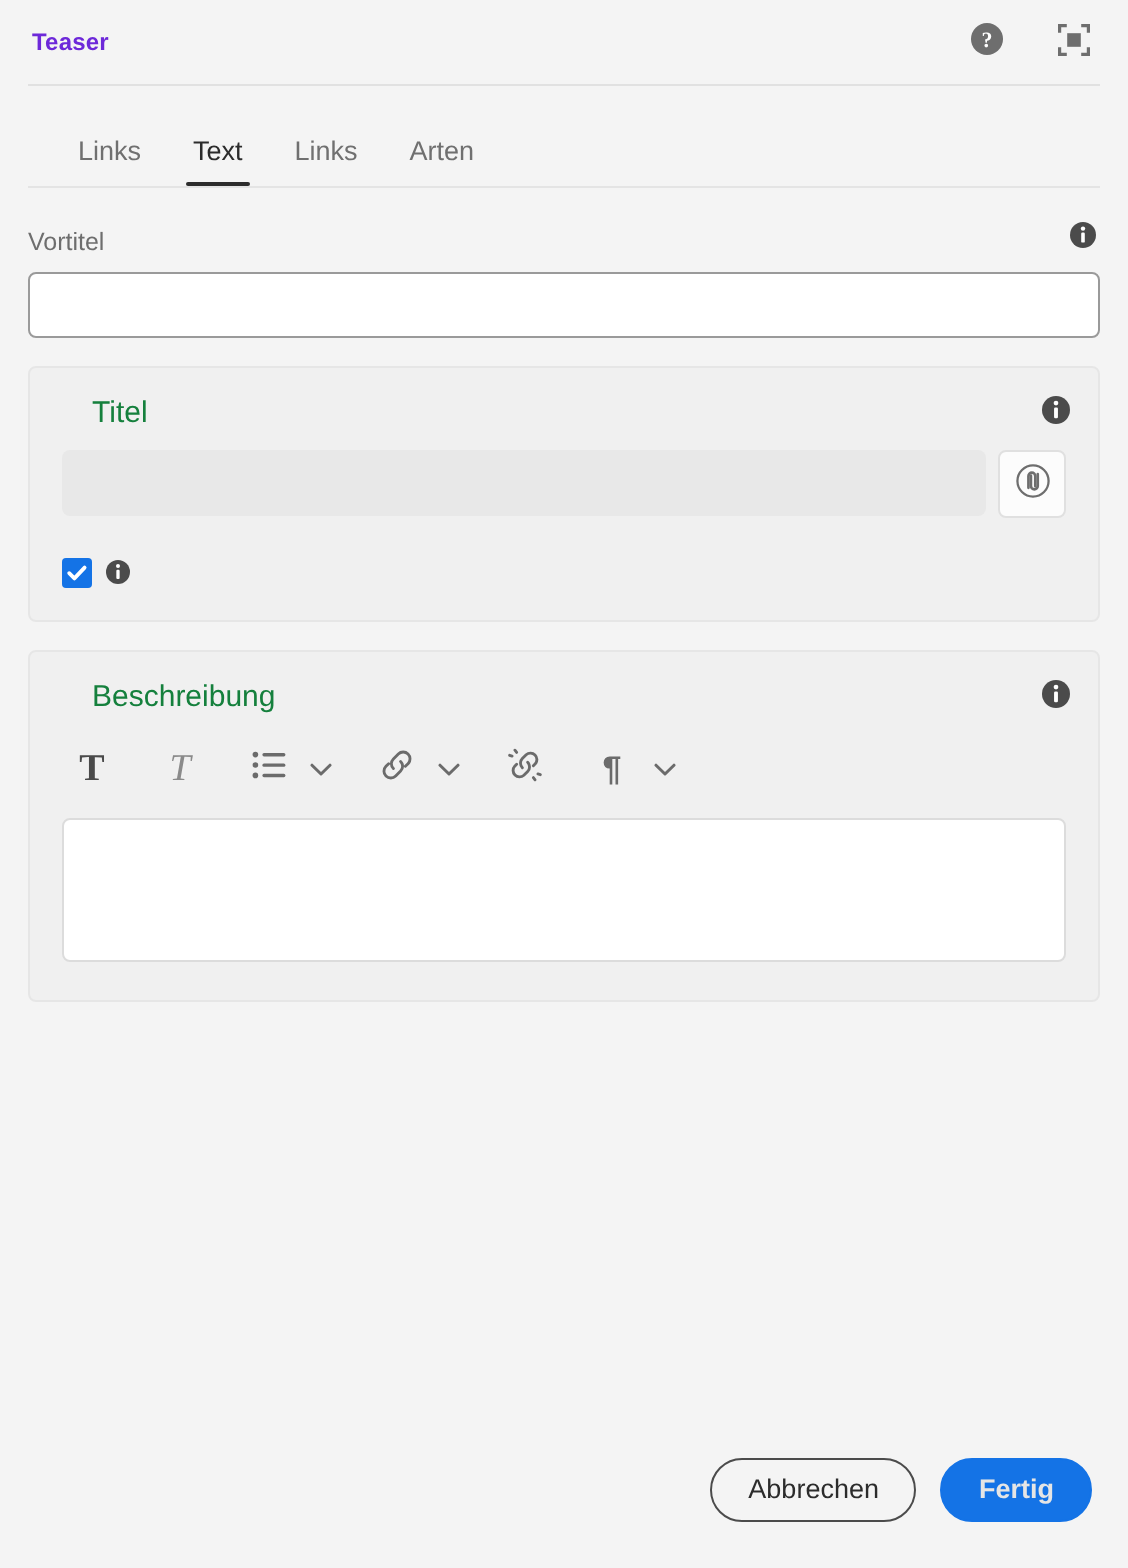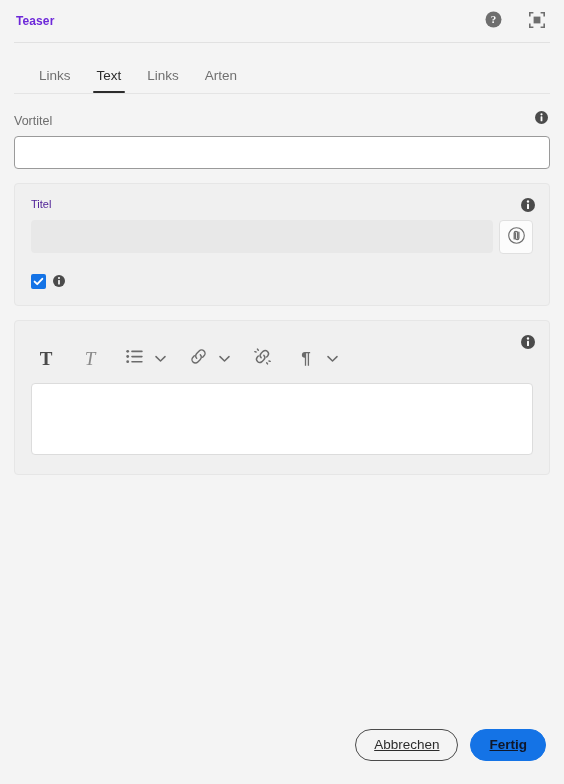--- a/index.html
+++ b/index.html
@@ -147,24 +147,25 @@
     padding: 14px 16px 16px 16px;
     margin-bottom: 14px;
   }
   .panel .info-dot {
     top: 14px;
     right: 14px;
     width: 14px;
     height: 14px;
   }
   .panel-label {
-    font-size: 11px;
-    color: #4c1d95;
+    font-size: 15px;
+    color: #15803d;
     display: block;
     margin-bottom: 10px;
+    margin-left: 15px;
   }
 
   .inherit-row {
     display: flex;
     align-items: stretch;
     gap: 6px;
   }
   .disabled-input {
     flex: 1;
     height: 33px;
@@ -297,31 +298,30 @@
     padding: 0 18px 14px 0;
   }
   .btn {
     height: 32px;
     border-radius: 16px;
     padding: 0 18px;
     font-family: inherit;
     font-size: 13.5px;
     cursor: pointer;
     line-height: 30px;
-    text-decoration: underline;
   }
   .btn-secondary {
     background: transparent;
     border: 1.5px solid #4B4B4B;
     color: #2C2C2C;
   }
   .btn-primary {
     background: #1473E6;
     border: 1.5px solid #1473E6;
-    color: #0f172a;
+    color: #e5e5e5;
     font-weight: bold;
   }
 </style>
 </head>
 <body>
 
 <div class="dialog-header">
   <div class="dialog-title">Teaser</div>
   <div class="header-actions">
     <button class="icon-btn">
@@ -409,20 +409,21 @@
   </div>
 
   <div class="panel">
     <span class="info-dot">
       <svg width="14" height="14" viewBox="0 0 13 13">
         <circle cx="6.5" cy="6.5" r="6.5" fill="#4B4B4B"></circle>
         <circle cx="6.5" cy="3.3" r="1.1" fill="#FFFFFF"></circle>
         <rect x="5.6" y="5.3" width="1.8" height="5" rx="0.6" fill="#FFFFFF"></rect>
       </svg>
     </span>
+    <label class="panel-label">Beschreibung</label>
 
     <div class="rte-toolbar">
       <button class="rte-btn">
         <span class="glyph-bold">T</span>
       </button>
       <button class="rte-btn">
         <span class="glyph-italic">T</span>
       </button>
       <button class="rte-btn tight">
         <span>

